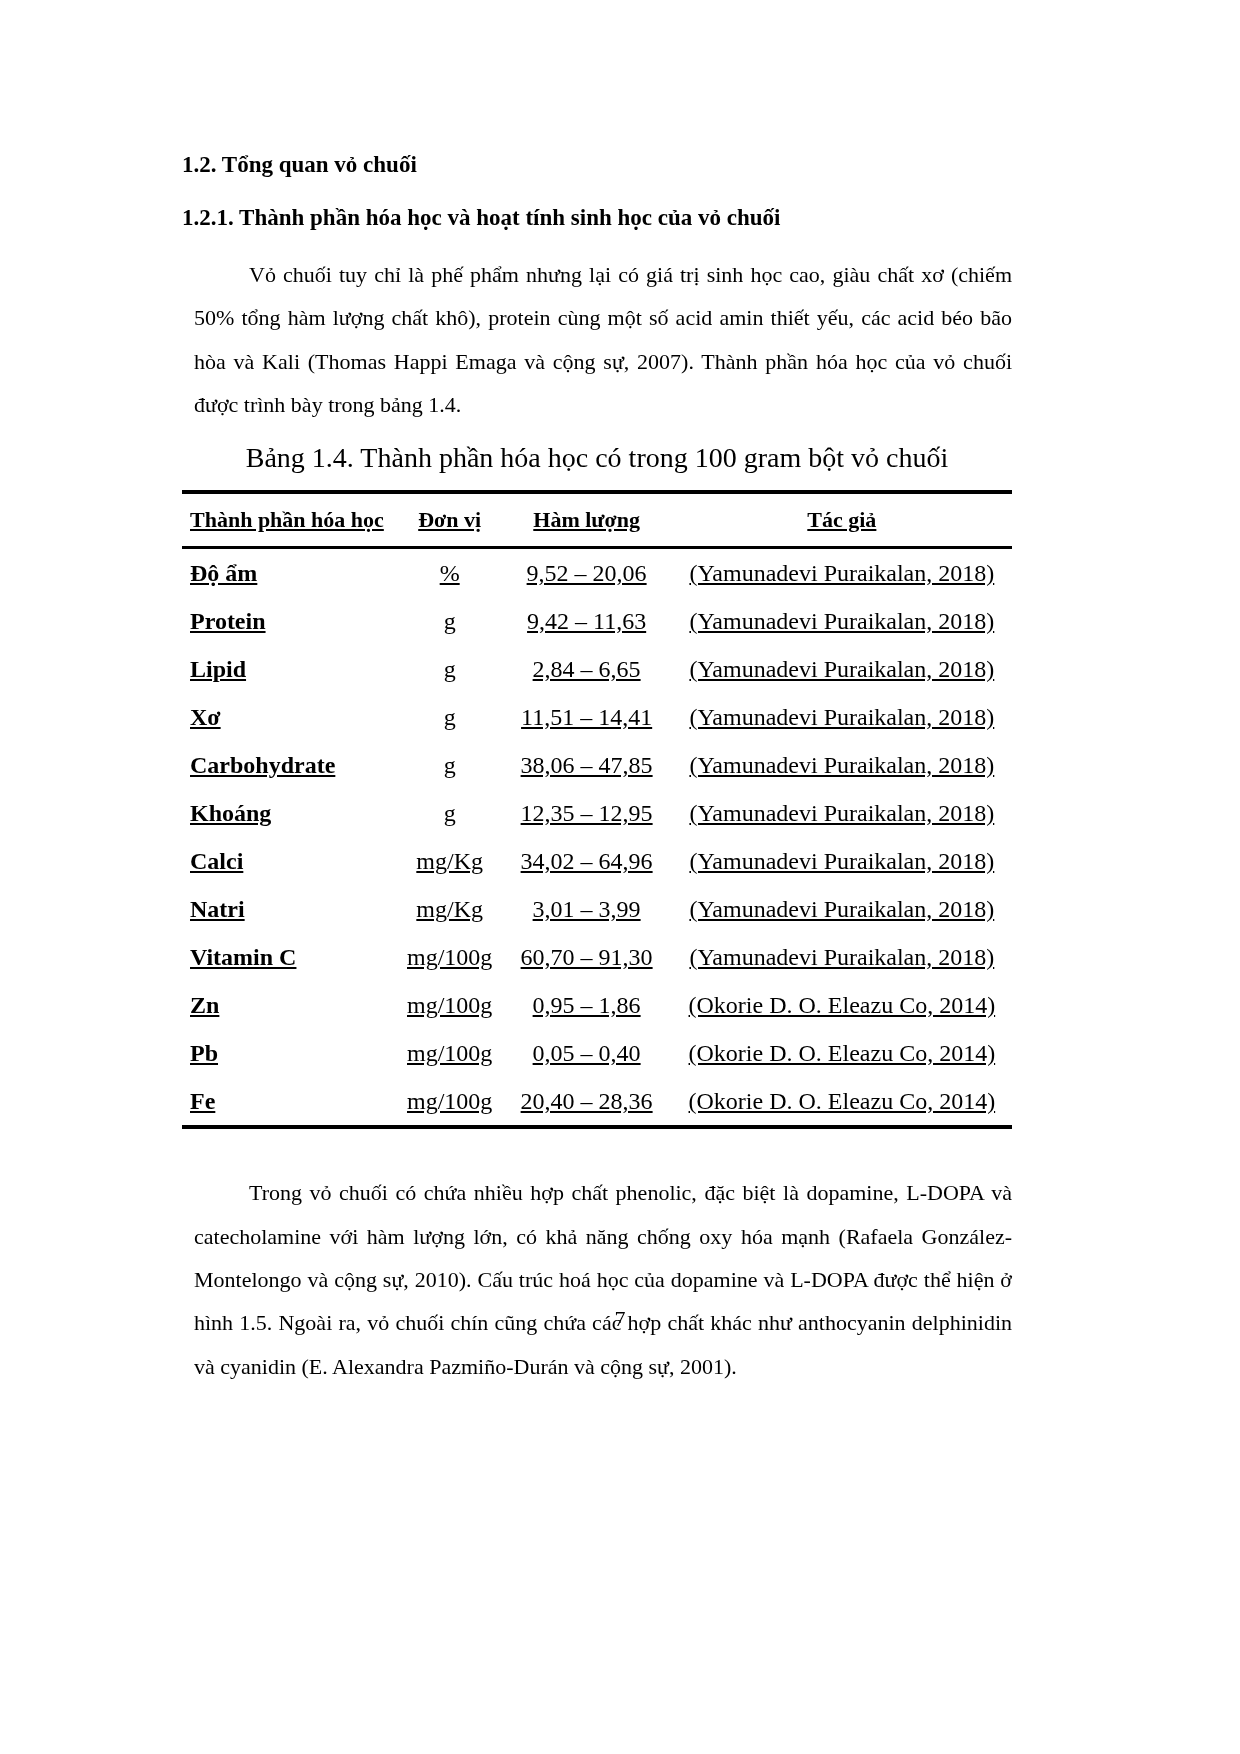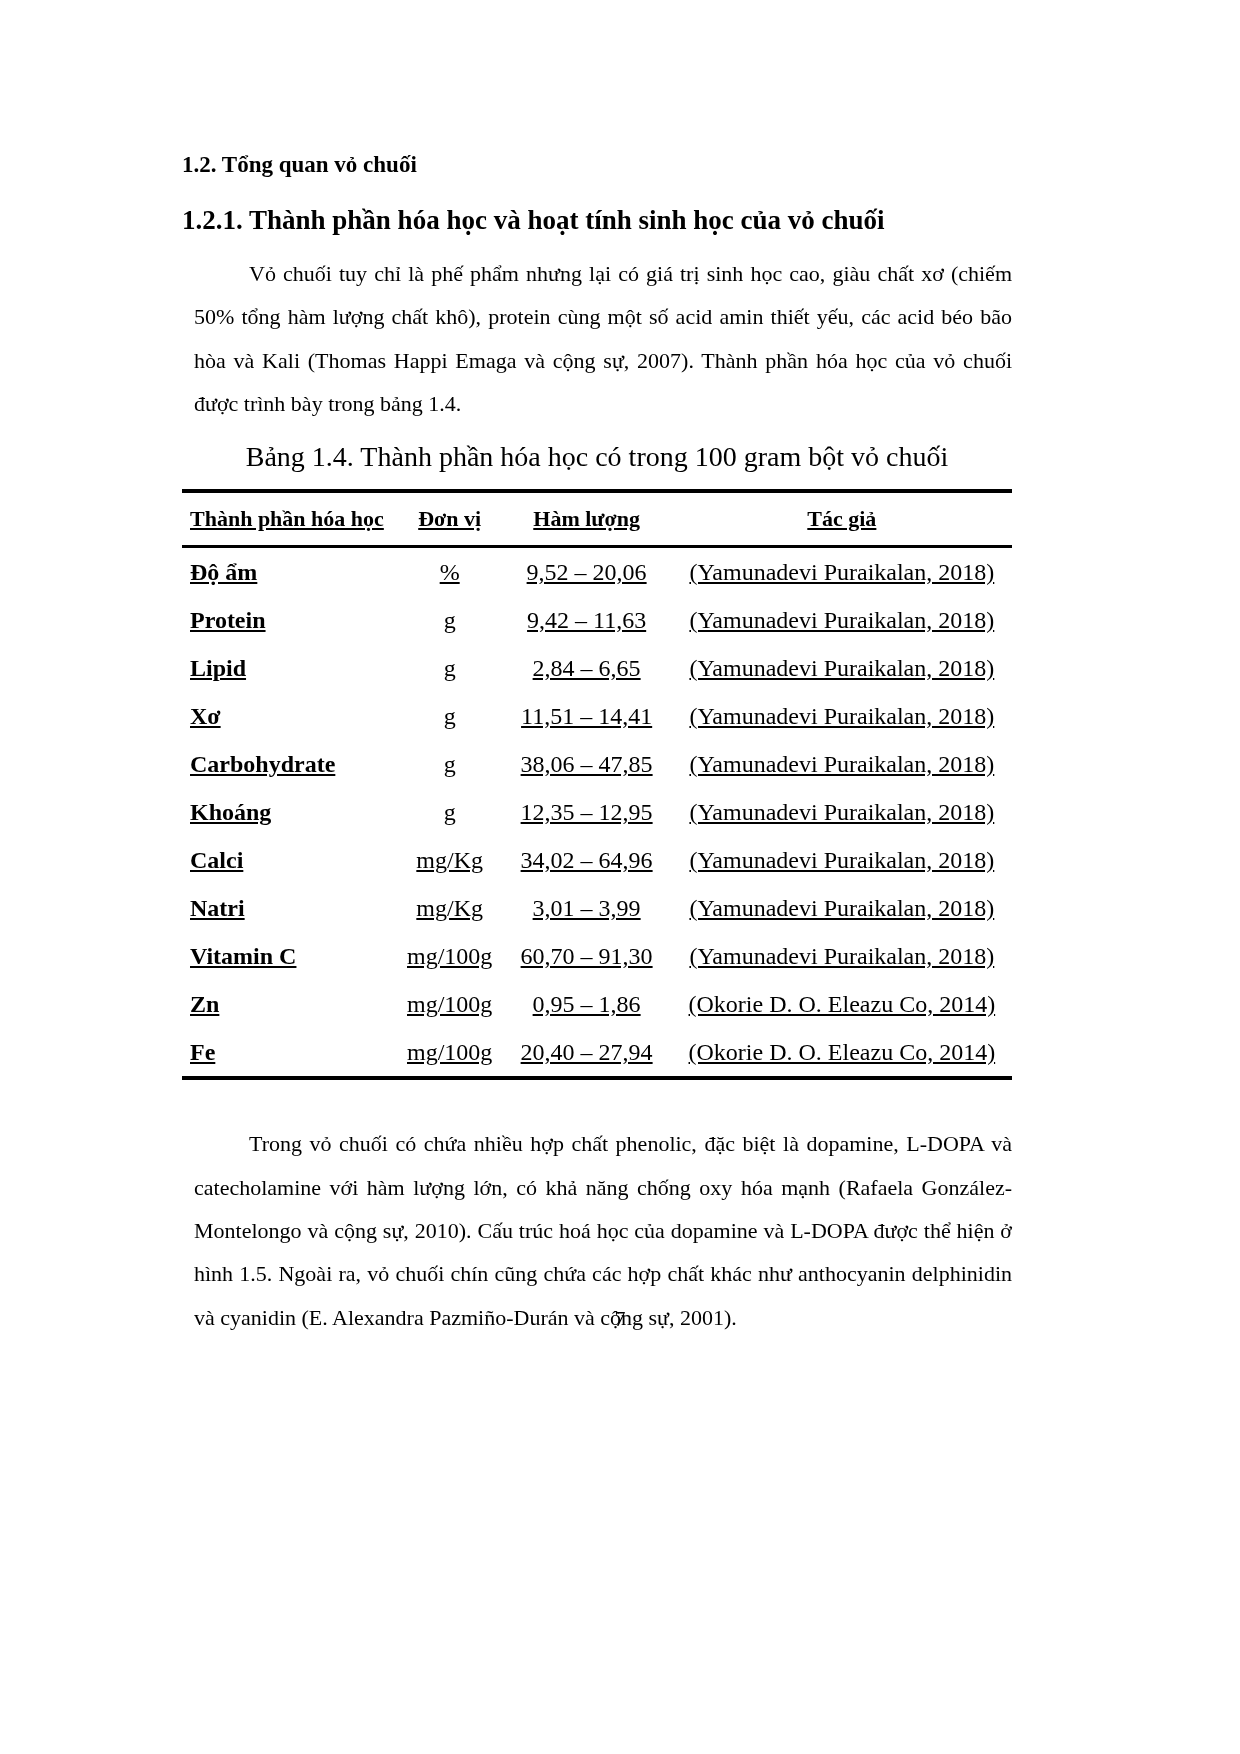--- a/index.html
+++ b/index.html
@@ -16,23 +16,23 @@
     background: #ffffff;
     padding: 152px 228px 0 182px;
     overflow: hidden;
   }
   .h1 {
     font-size: 23px;
     font-weight: bold;
     margin-bottom: 27px;
   }
   .h2 {
-    font-size: 27px;
+    font-size: 23px;
     font-weight: bold;
-    margin-bottom: 16px;
+    margin-bottom: 22px;
     font-family: Liberation Serif, serif;
   }
   .para {
     font-size: 22px;
     line-height: 1.97;
     text-align: justify;
     text-indent: 55px;
     margin-left: 12px;
   }
   .caption {
@@ -169,23 +169,29 @@
           <td>60,70 – 91,30</td>
           <td>(Yamunadevi Puraikalan, 2018)</td>
         </tr>
         <tr>
           <td>Zn</td>
           <td>mg/100g</td>
           <td>0,95 – 1,86</td>
           <td>(Okorie D. O. Eleazu Co, 2014)</td>
         </tr>
         <tr>
+          <td>Pb</td>
+          <td>mg/100g</td>
+          <td>0,05 – 0,40</td>
+          <td>(Okorie D. O. Eleazu Co, 2014)</td>
+        </tr>
+        <tr>
           <td>Fe</td>
           <td>mg/100g</td>
-          <td>20,40 – 27,94</td>
+          <td>20,40 – 28,36</td>
           <td>(Okorie D. O. Eleazu Co, 2014)</td>
         </tr>
       </tbody>
   </table>
 
   <p class="para after-table">Trong vỏ chuối có chứa nhiều hợp chất phenolic, đặc biệt là dopamine, L-DOPA và catecholamine với hàm lượng lớn, có khả năng chống oxy hóa mạnh (Rafaela González-Montelongo và cộng sự, 2010). Cấu trúc hoá học của dopamine và L-DOPA được thể hiện ở hình 1.5. Ngoài ra, vỏ chuối chín cũng chứa các hợp chất khác như anthocyanin delphinidin và cyanidin (E. Alexandra Pazmiño-Durán và cộng sự, 2001).</p>
 
   <div class="page-number">7</div>
 
 </div>

